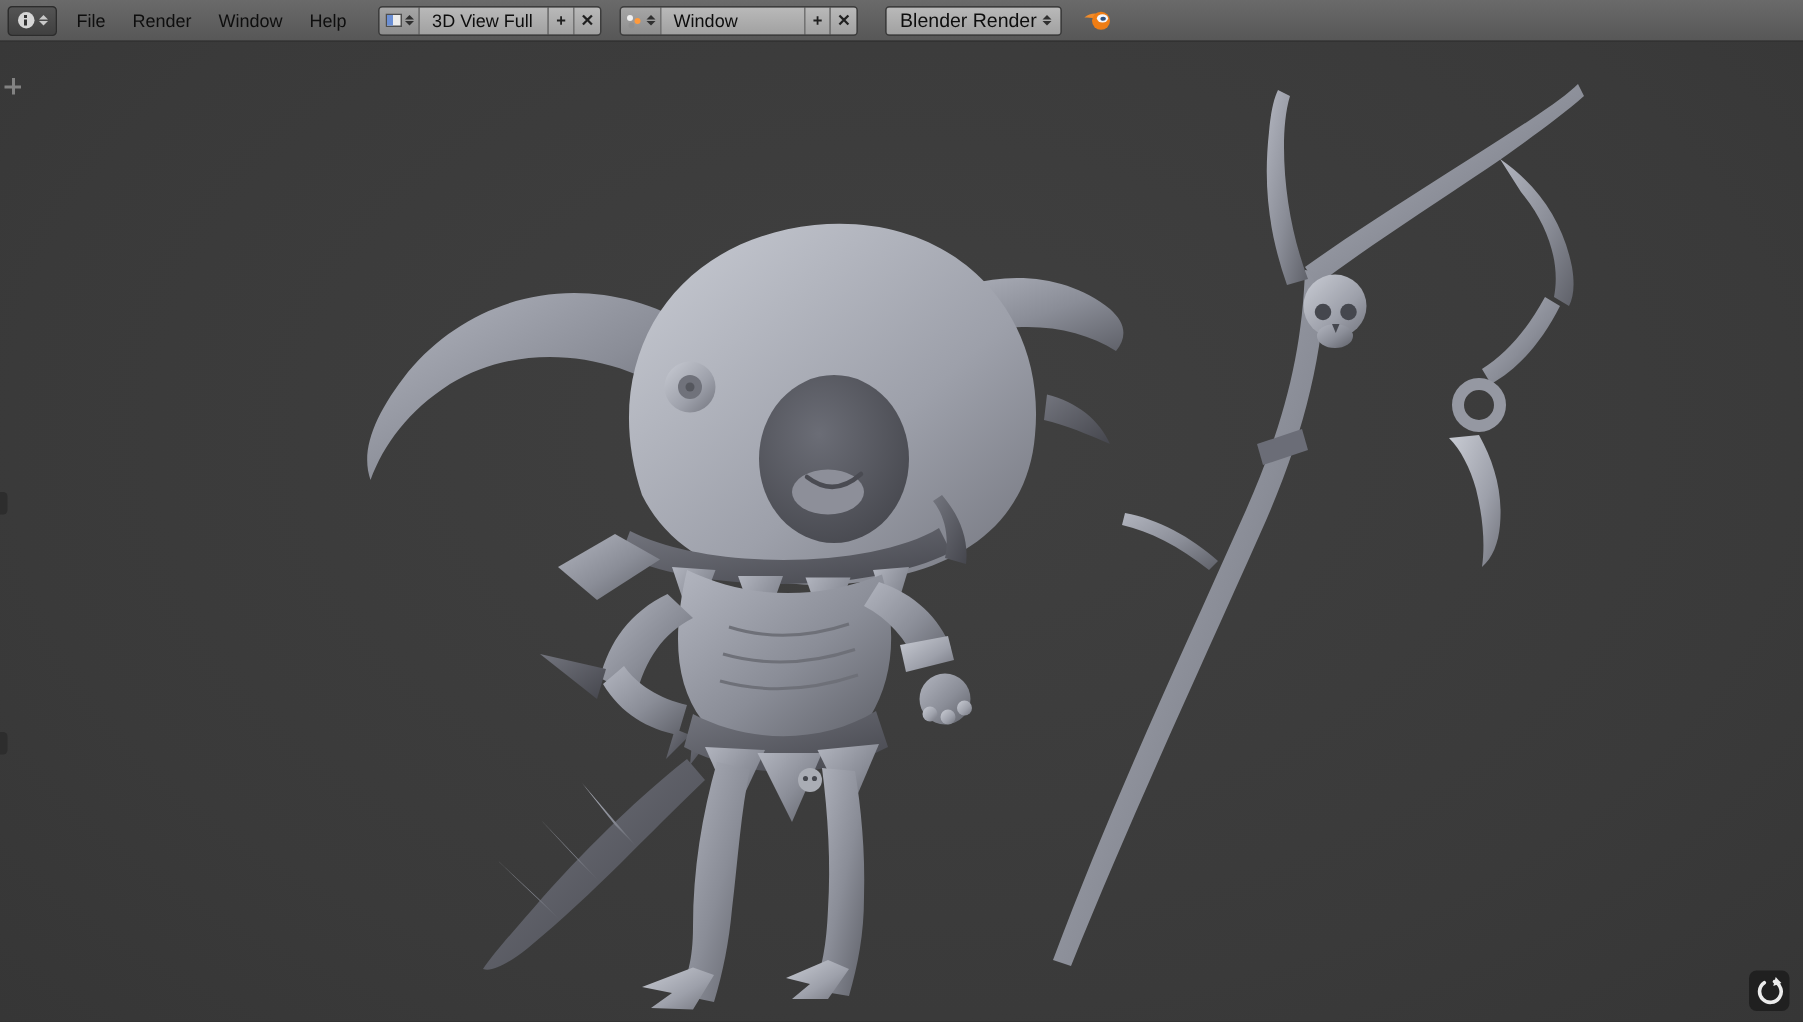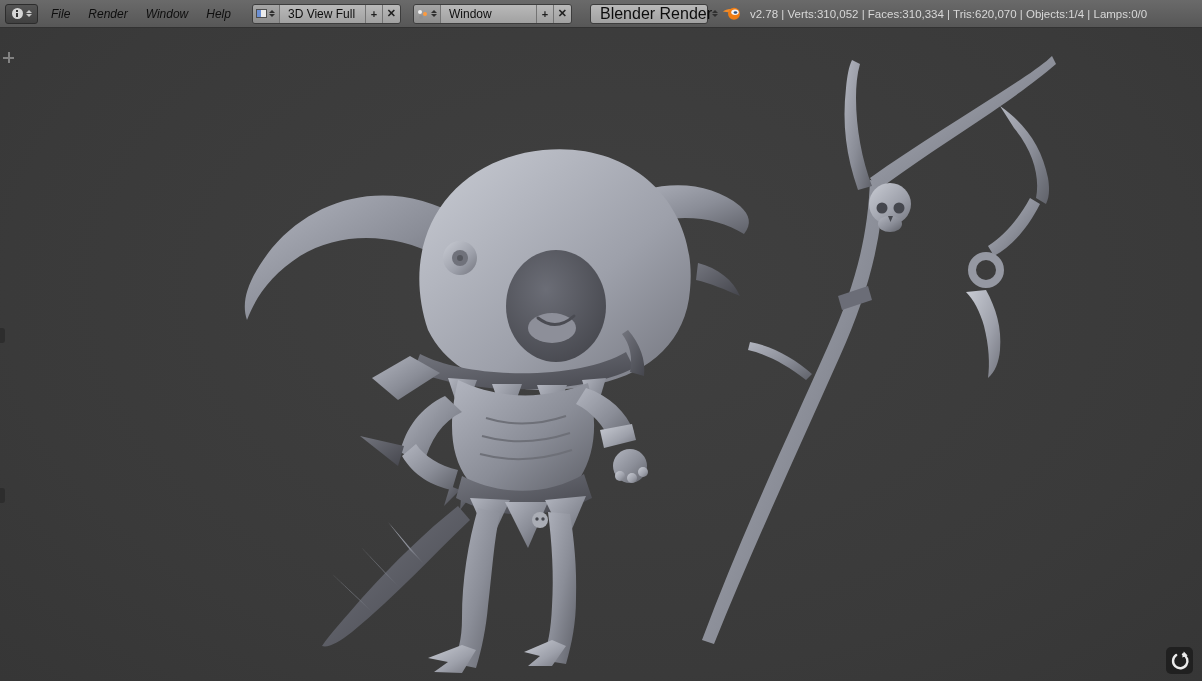--- a/index.html
+++ b/index.html
@@ -18,42 +18,42 @@
   .info-ic::before { content:""; position:absolute; left:4.5px; top:2px; width:2px; height:2px; background:#333; }
   .info-ic::after  { content:""; position:absolute; left:4.5px; top:5px; width:2px; height:4px; background:#333; }
 
   .updown { display:flex; flex-direction:column; gap:1px; }
   .updown i { display:block; width:0; height:0; border-left:3px solid transparent; border-right:3px solid transparent; }
   .updown i.up { border-bottom:3px solid #c9c9c9; }
   .updown i.dn { border-top:3px solid #c9c9c9; }
   .updown.dark i.up { border-bottom-color:#2f2f2f; }
   .updown.dark i.dn { border-top-color:#2f2f2f; }
 
-  .menu { display:flex; height:100%; align-items:center; margin-left:4px;font-style:italic; }
+  .menu { display:flex; height:100%; align-items:center; margin-left:4px; }
   .menu-item { padding:0 9px; font-size:12px; color:#0e0e0e; line-height:28px; cursor:pointer; }
 
   .group { display:flex; height:20px; margin-left:12px; border:1px solid #3d3d3d; border-radius:3px; overflow:hidden; flex:0 0 auto; }
   .seg { display:flex; align-items:center; justify-content:center;
     border-right:1px solid #737373; background:linear-gradient(#b9b9b9,#a1a1a1); cursor:pointer; }
   .seg:last-child { border-right:none; }
   .seg.browse { width:27px; gap:2px; background:linear-gradient(#a6a6a6,#8d8d8d); }
   .layout-ic { width:11px; height:9px; background:#ececec; border:1px solid #4e4e4e; position:relative; }
   .layout-ic::after { content:""; position:absolute; left:0; top:0; width:4px; height:100%; background:#6b8fd4; }
   .scene-ic { width:12px; height:10px; position:relative; }
   .scene-ic::before { content:""; position:absolute; left:1px; top:1px; width:4px; height:4px; border-radius:50%;
     background:#f0f0f0; box-shadow:5px 2px 0 #ff9a3c, 1px 5px 0 #8f8f8f; }
   .seg.field { padding:0 8px; font-size:12px; color:#0d0d0d; justify-content:flex-start; white-space:nowrap; }
   .group.layout .seg.field { width:86px; }
   .group.scene  .seg.field { width:96px; }
   .seg.mini { width:17px; font-size:11px; font-weight:bold; color:#1f1f1f; }
 
   .engine { display:flex; align-items:center; justify-content:space-between; height:20px; margin-left:18px;
     padding:0 6px 0 9px; width:118px; flex:0 0 auto; cursor:pointer;
     background:linear-gradient(#b9b9b9,#a1a1a1); border:1px solid #3d3d3d; border-radius:3px;
-    font-size:16px; color:#0d0d0d; white-space:nowrap; }
+    font-size:13px; color:#0d0d0d; white-space:nowrap; }
 
   .logo { margin-left:14px; flex:0 0 auto; width:20px; height:17px; }
   .stats { margin-left:8px; font-size:11.5px; color:#d8d8d8; white-space:nowrap; overflow:hidden; flex:1 1 auto; }
 
   
   .viewport { position:absolute; top:28px; left:0; width:1202px; height:653px;
     background:radial-gradient(ellipse at 50% 40%, #404040 0%, #3a3a3a 70%, #363636 100%); }
   svg.scene3d { position:absolute; left:0; top:0; }
 
   .corner-handle { position:absolute; left:3px; top:24px; width:11px; height:11px; opacity:.85; cursor:pointer;
@@ -124,21 +124,20 @@
         </span>
     </div>
 
     <svg class="logo" viewBox="0 0 22 18">
       <path d="M1 7 C4 4.5, 8 3.5, 11.5 4.5 L9 8 C6 7, 3.3 7.2, 1 7 Z" fill="#f08b2a"></path>
       <circle cx="13.2" cy="9.4" r="6.6" fill="#ef7d14"></circle>
       <ellipse cx="14.3" cy="7.6" rx="4.1" ry="3" fill="#f4f6fb"></ellipse>
       <ellipse cx="14.8" cy="7.9" rx="2" ry="1.5" fill="#30527e"></ellipse>
     </svg>
 
-    <div class="stats">v2.78 | Verts:310,052 | Faces:310,334 | Tris:620,070 | Objects:1/4 | Lamps:0/0</div>
   </div>
 
   <div class="viewport">
 
     <svg class="scene3d" width="1202" height="653" viewBox="0 28 1202 653">
       <defs>
         <linearGradient id="gBody" x1="0" y1="0" x2="1" y2="1">
           <stop offset="0" stop-color="#b2b5bf"></stop>
             <stop offset=".55" stop-color="#8a8d97"></stop>
             <stop offset="1" stop-color="#5f6169"></stop>

